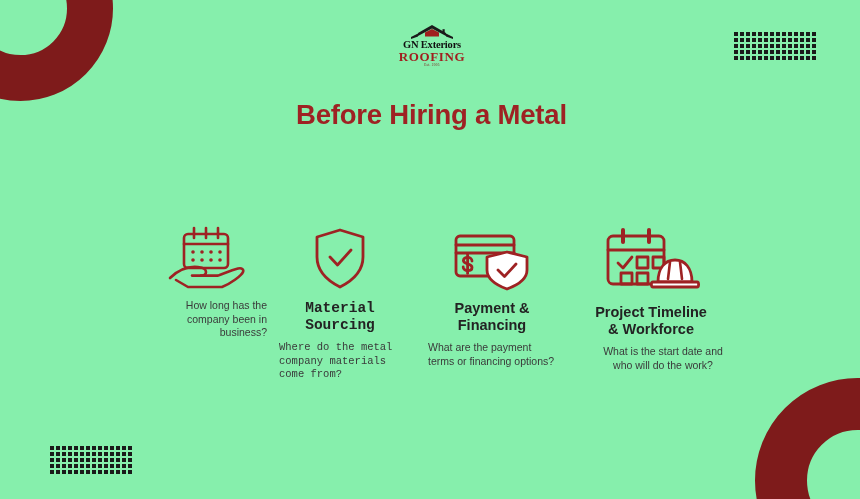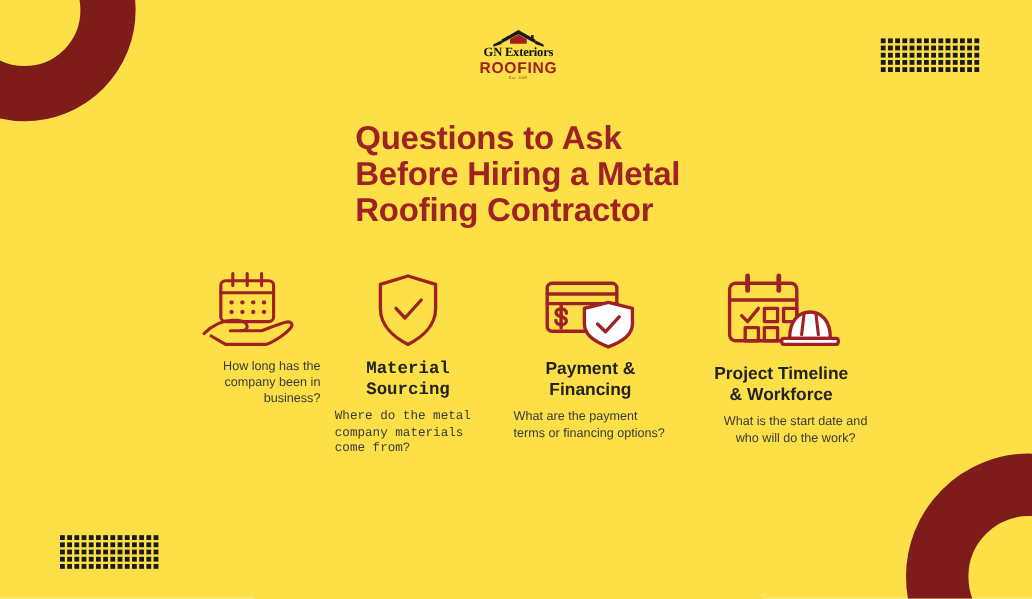--- a/index.html
+++ b/index.html
@@ -4,21 +4,21 @@
 <style>
   html, body {
     margin: 0;
     padding: 0;
     background: #ffffff;
   }
   #canvas {
     position: relative;
     width: 860px;
     height: 499px;
-    background: #fde047;
+    background: #86efac;
     overflow: hidden;
     font-family: "Liberation Sans", sans-serif;
   }
 
   
   .ring {
     position: absolute;
     border-radius: 50%;
     box-sizing: border-box;
     border: 46px solid #7e1b1b;
@@ -65,21 +65,21 @@
   .logo-name {
     font-family: "Liberation Serif", serif;
     font-weight: bold;
     font-size: 10.5px;
     color: #111111;
     letter-spacing: -0.2px;
     line-height: 11px;
     margin-top: -1px;
   }
   .logo-word {
-    font-family: Liberation Sans, sans-serif;
+    font-family: Liberation Serif, serif;
     font-weight: bold;
     font-size: 13px;
     color: #a01f1f;
     letter-spacing: 0.6px;
     line-height: 13px;
   }
   .logo-est {
     font-family: "Liberation Serif", serif;
     font-size: 3.4px;
     color: #7e1b1b;
@@ -296,23 +296,21 @@
       <path d="M45 9.5 L52 13 L52 15 L45 12.6 Z" fill="#1a1a1a"></path>
       <path d="M17 9.5 L10 13 L10 15 L17 12.6 Z" fill="#1a1a1a"></path>
       <rect x="41.5" y="5.2" width="2.2" height="4.2" fill="#1a1a1a"></rect>
     </svg>
     <div class="logo-name">GN Exteriors</div>
     <div class="logo-word">ROOFING</div>
     <div class="logo-est">Est. 2005</div>
   </div>
 
   <div class="title">
-    <div>Questions to Ask</div>
     <div>Before Hiring a Metal</div>
-    <div>Roofing Contractor</div>
   </div>
 
   <div class="col col-1">
     <div class="icon-wrap">
       <svg width="98" height="66" viewBox="0 0 98 66">
         <g fill="none" stroke="#9e2223" stroke-width="2.6" stroke-linecap="round" stroke-linejoin="round">
           <rect x="28" y="8" width="44" height="34" rx="4"></rect>
           <line x1="28" y1="18" x2="72" y2="18"></line>
           <line x1="38" y1="2" x2="38" y2="12"></line>
           <line x1="50" y1="2" x2="50" y2="12"></line>

